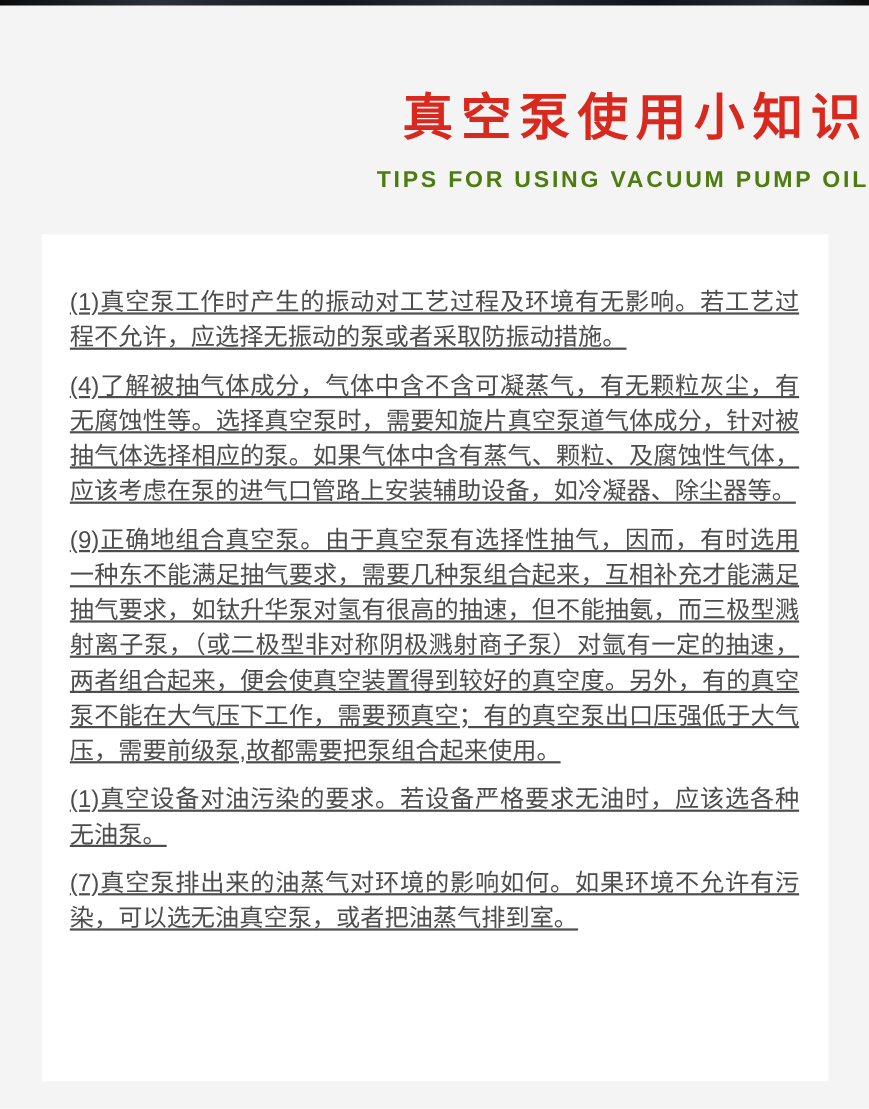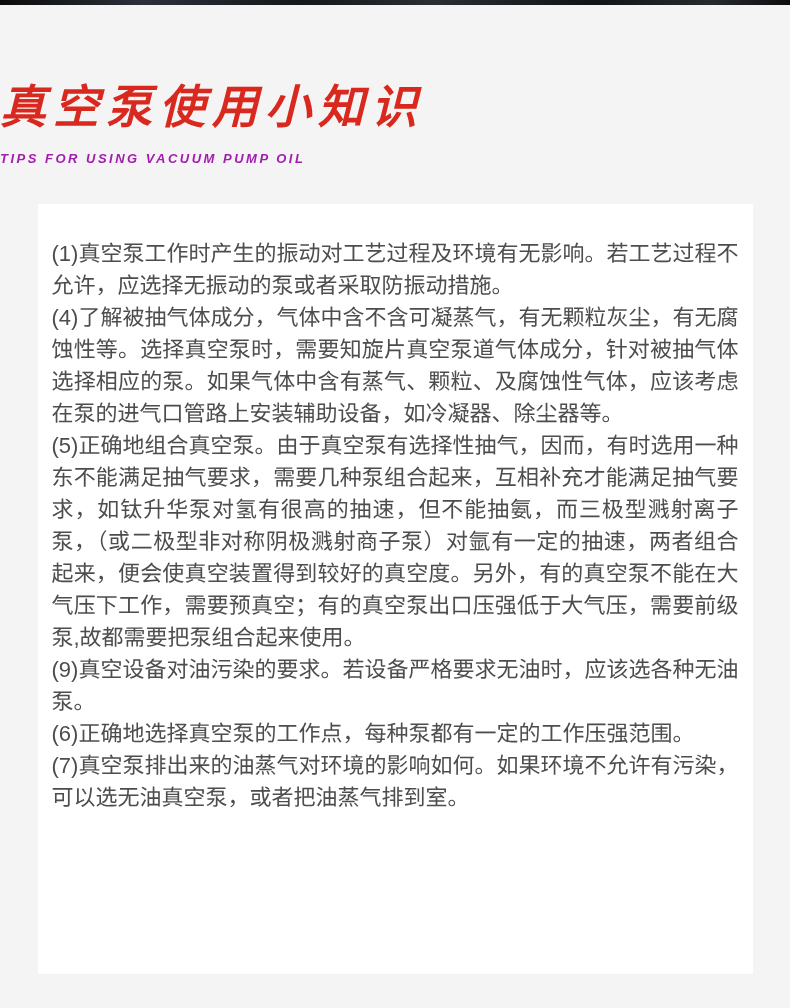--- a/index.html
+++ b/index.html
@@ -12,68 +12,67 @@
     background: #f4f4f4;
     font-family: "Liberation Sans", "DejaVu Sans", sans-serif;
     position: relative;
   }
   .top-strip {
     width: 790px;
     height: 5px;
     background: linear-gradient(90deg, #0b0b0b 0%, #2b313a 18%, #14171c 38%, #2a2e35 55%, #101318 75%, #272b31 90%, #0d0d0d 100%);
   }
   .header {
-    text-align: left;
-    font-style: italic;
+    text-align: right;
   }
   .main-title {
     margin: 0;
     padding-top: 76px;
     font-size: 46px;
     line-height: 1.15;
     font-weight: bold;
     letter-spacing: 7px;
     color: #d9281e;
   }
   .sub-title {
     margin: 0;
     margin-top: 18px;
-    font-size: 13px;
+    font-size: 21px;
     line-height: 1.1;
     font-weight: bold;
     letter-spacing: 2.5px;
-    color: #a21caf;
+    color: #4d7c0f;
   }
   .content-card {
     box-sizing: border-box;
     width: 715px;
     min-height: 770px;
     margin: 38px auto 0 auto;
     background: #ffffff;
     padding: 34px 14px 60px 14px;
   }
   .tip-paragraph {
-    margin: 0;
+    margin: 12px;
     font-size: 22px;
     line-height: 32px;
     color: #4d4d4d;
     text-align: justify;
     word-break: break-all;
+    text-decoration: underline;
   }
 </style>
 </head>
 <body>
 
 <div class="top-strip"></div>
 
 <div class="header">
   <h1 class="main-title">真空泵使用小知识</h1>
   <div class="sub-title">TIPS FOR USING VACUUM PUMP OIL</div>
 </div>
 
 <div class="content-card">
   <p class="tip-paragraph">(1)真空泵工作时产生的振动对工艺过程及环境有无影响。若工艺过程不允许，应选择无振动的泵或者采取防振动措施。</p>
   <p class="tip-paragraph">(4)了解被抽气体成分，气体中含不含可凝蒸气，有无颗粒灰尘，有无腐蚀性等。选择真空泵时，需要知旋片真空泵道气体成分，针对被抽气体选择相应的泵。如果气体中含有蒸气、颗粒、及腐蚀性气体，应该考虑在泵的进气口管路上安装辅助设备，如冷凝器、除尘器等。</p>
-  <p class="tip-paragraph">(5)正确地组合真空泵。由于真空泵有选择性抽气，因而，有时选用一种东不能满足抽气要求，需要几种泵组合起来，互相补充才能满足抽气要求，如钛升华泵对氢有很高的抽速，但不能抽氨，而三极型溅射离子泵，（或二极型非对称阴极溅射商子泵）对氩有一定的抽速，两者组合起来，便会使真空装置得到较好的真空度。另外，有的真空泵不能在大气压下工作，需要预真空；有的真空泵出口压强低于大气压，需要前级泵,故都需要把泵组合起来使用。</p>
-  <p class="tip-paragraph">(9)真空设备对油污染的要求。若设备严格要求无油时，应该选各种无油泵。</p>
-  <p class="tip-paragraph">(6)正确地选择真空泵的工作点，每种泵都有一定的工作压强范围。</p>
+  <p class="tip-paragraph">(9)正确地组合真空泵。由于真空泵有选择性抽气，因而，有时选用一种东不能满足抽气要求，需要几种泵组合起来，互相补充才能满足抽气要求，如钛升华泵对氢有很高的抽速，但不能抽氨，而三极型溅射离子泵，（或二极型非对称阴极溅射商子泵）对氩有一定的抽速，两者组合起来，便会使真空装置得到较好的真空度。另外，有的真空泵不能在大气压下工作，需要预真空；有的真空泵出口压强低于大气压，需要前级泵,故都需要把泵组合起来使用。</p>
+  <p class="tip-paragraph">(1)真空设备对油污染的要求。若设备严格要求无油时，应该选各种无油泵。</p>
   <p class="tip-paragraph">(7)真空泵排出来的油蒸气对环境的影响如何。如果环境不允许有污染，可以选无油真空泵，或者把油蒸气排到室。</p>
 </div>
 
 </body></html>

